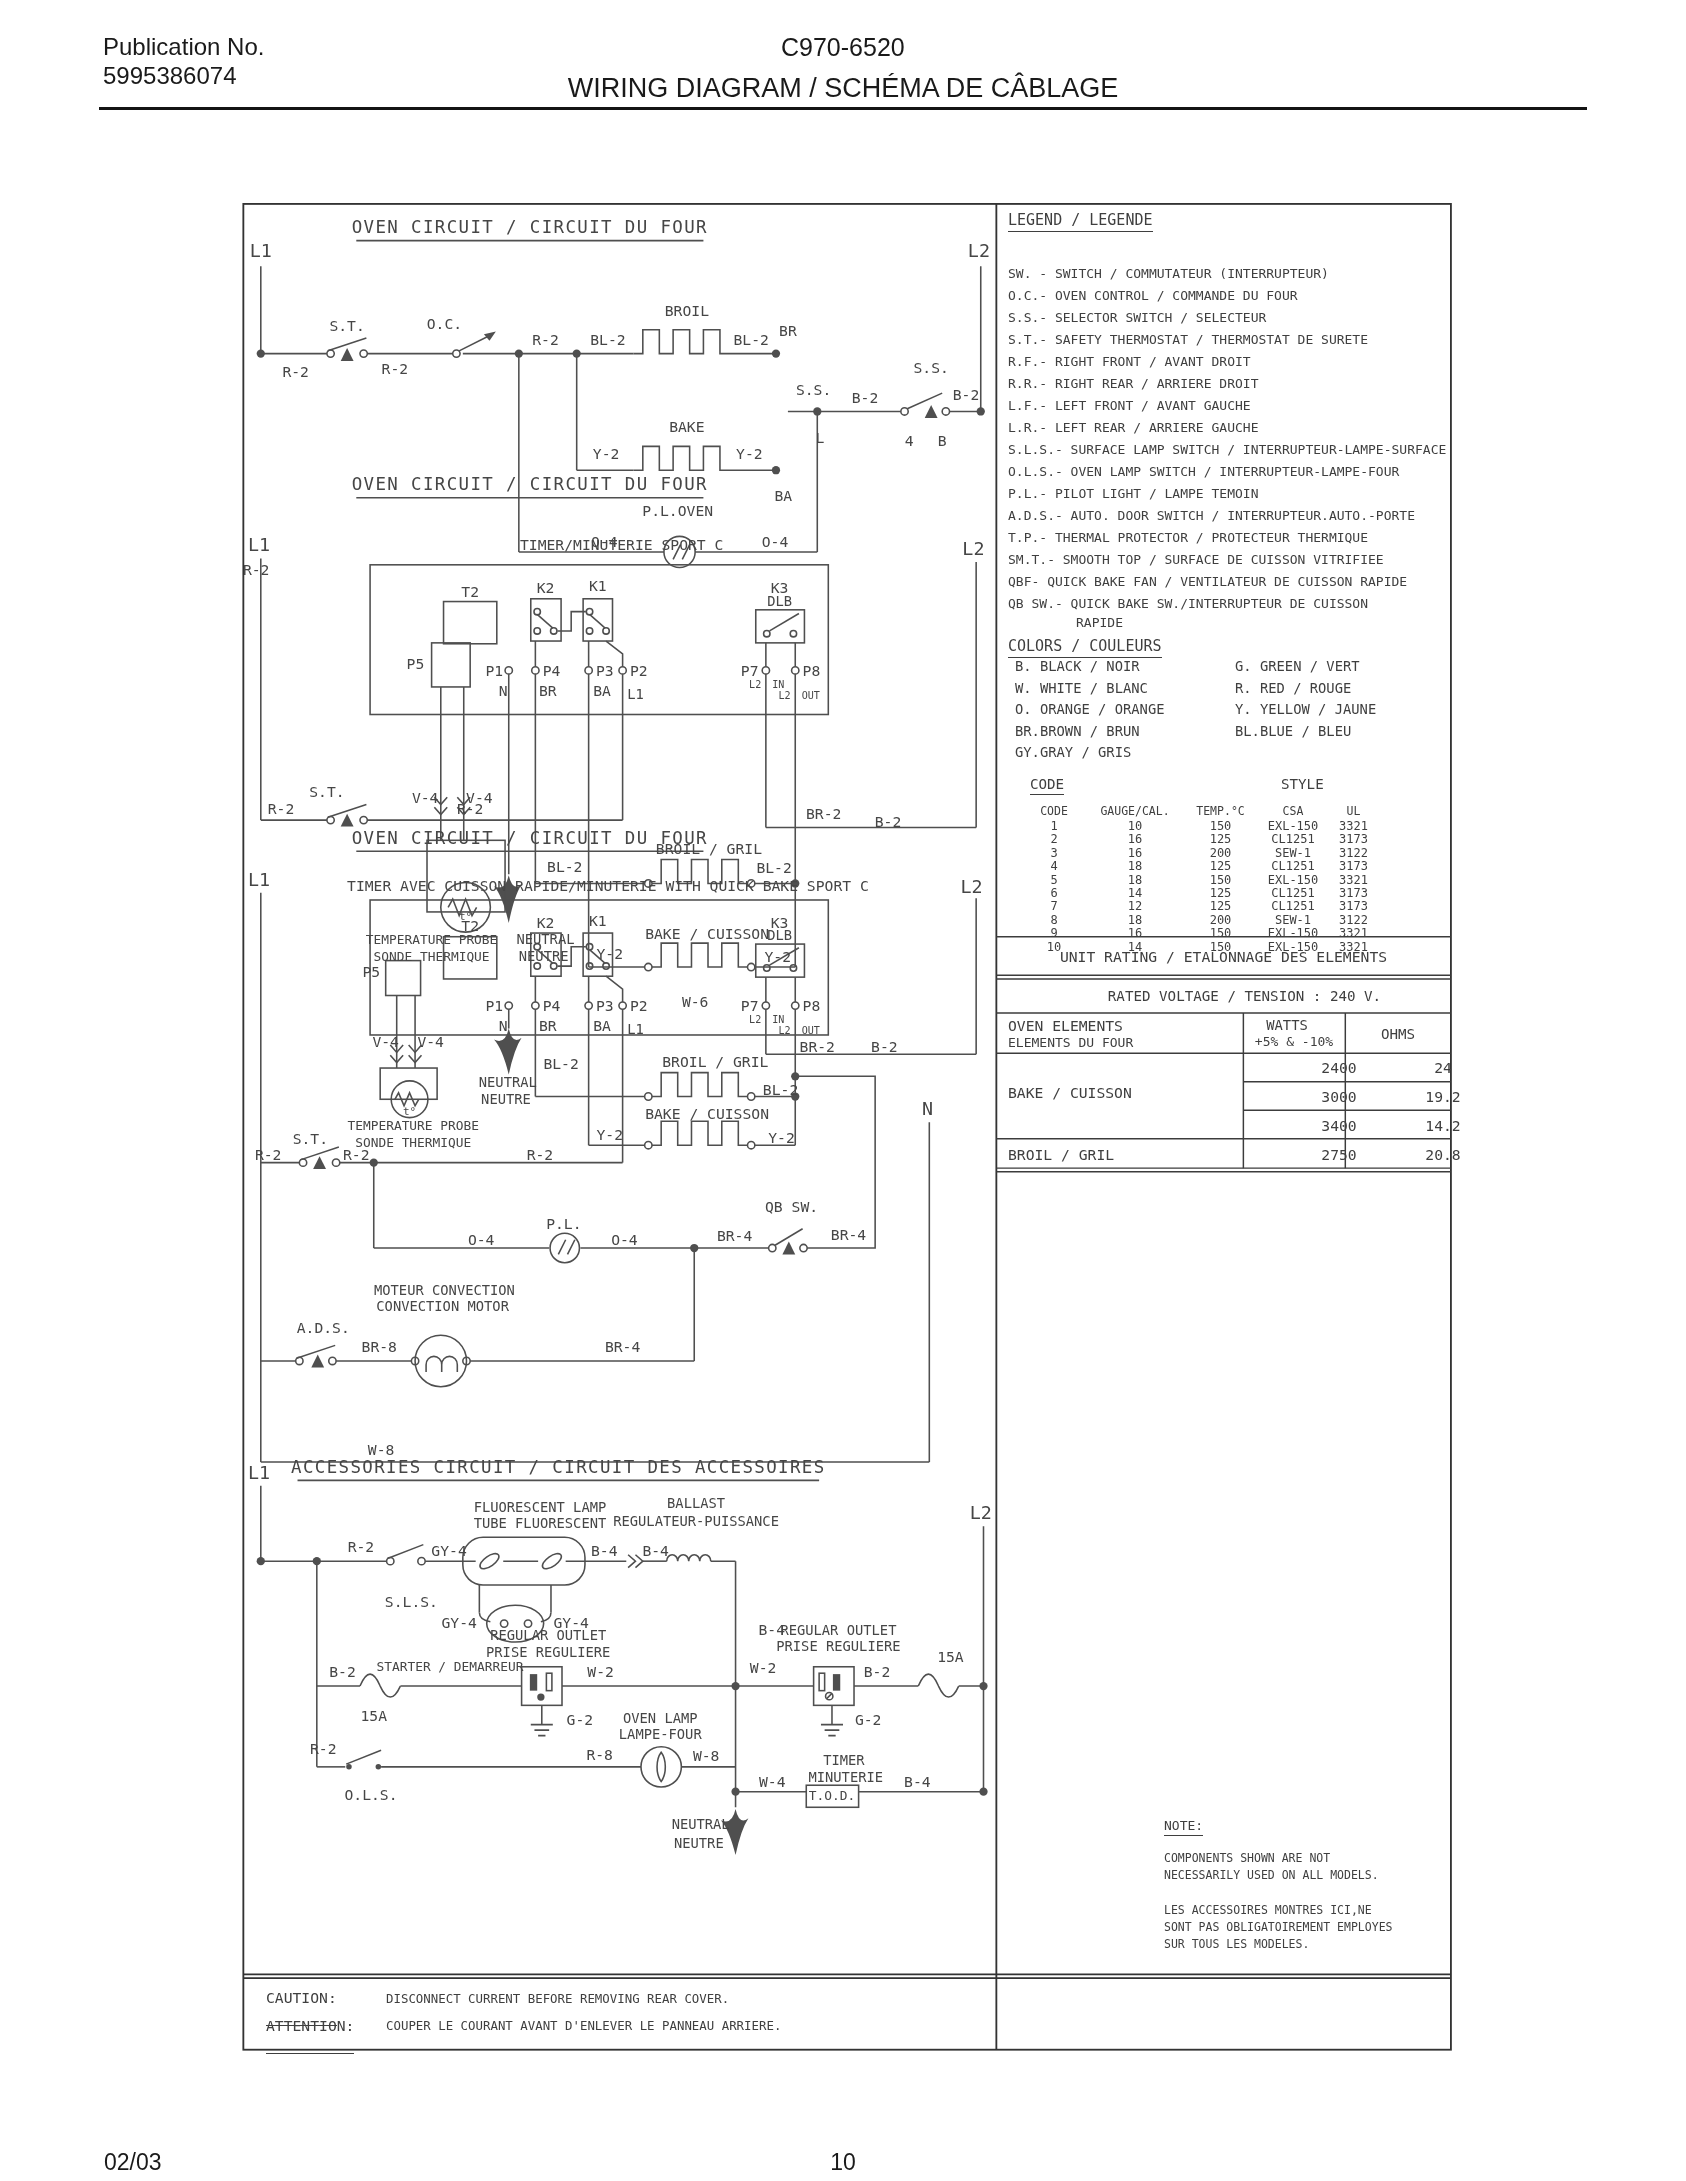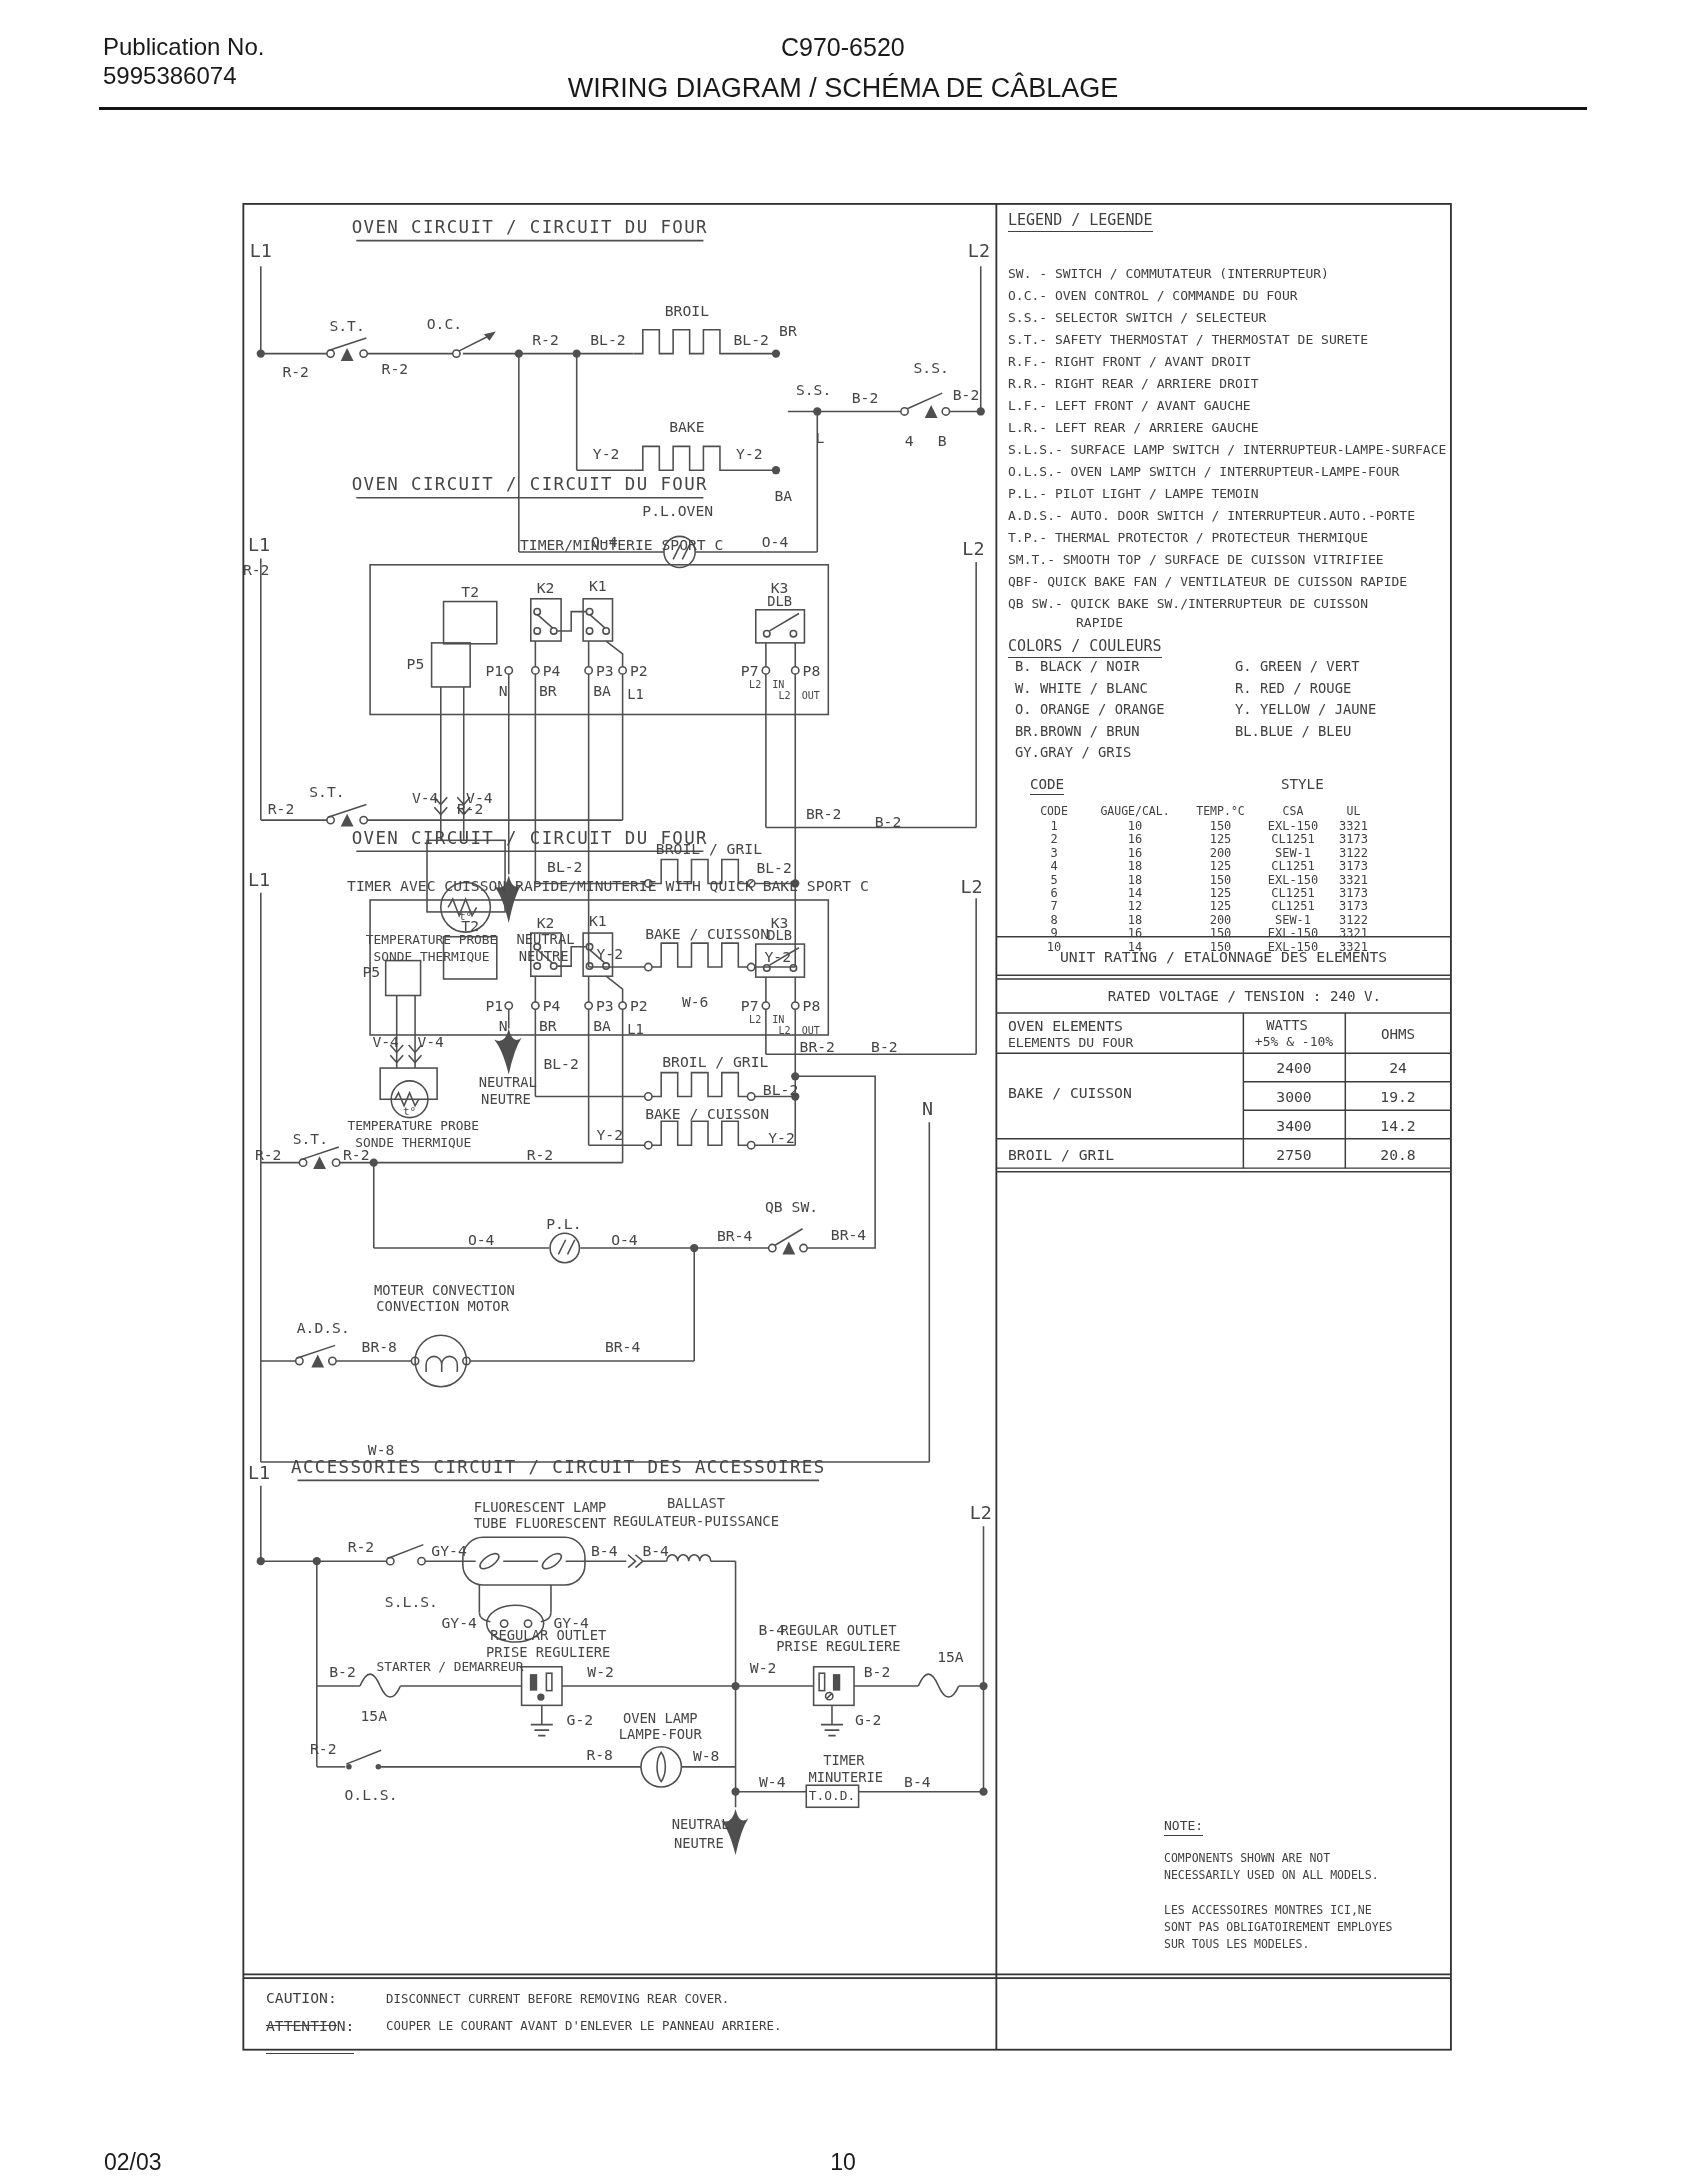--- a/index.html
+++ b/index.html
@@ -573,21 +573,21 @@
 
   <div class="abs" style="left:996px;top:948px;width:455px;text-align:center;font-size:14.7px;">UNIT RATING / ETALONNAGE DES ELEMENTS</div>
   <div class="abs" style="left:996px;top:988px;width:497px;text-align:center;font-size:14.2px;">RATED VOLTAGE / TENSION : 240 V.</div>
   <div class="abs" style="left:1008px;top:1017px;font-size:14.7px;">OVEN ELEMENTS</div>
   <div class="abs" style="left:1008px;top:1035px;font-size:13px;">ELEMENTS DU FOUR</div>
   <div class="abs" style="left:1243px;top:1017px;width:88px;text-align:center;font-size:13.8px;">WATTS</div>
   <div class="abs" style="left:1243px;top:1034px;width:102px;text-align:center;font-size:13px;">+5% &amp; -10%</div>
   <div class="abs" style="left:1345px;top:1026px;width:106px;text-align:center;font-size:14.2px;">OHMS</div>
   <div class="abs" style="left:1008px;top:1084px;font-size:14.7px;">BAKE / CUISSON</div>
   <div class="abs" style="left:1008px;top:1146px;font-size:14.7px;">BROIL / GRIL</div>
-  <div class="abs" id="ur-rows" style="left:1243px;top:1053px;width:208px;">
+  <div class="abs" id="ur-rows" style="left:1243px;top:1053px;width:208px;padding-left:45px;">
       <div class="ur-row">
         <span class="w">2400</span>
         <span class="o">24</span>
       </div>
       <div class="ur-row">
         <span class="w">3000</span>
         <span class="o">19.2</span>
       </div>
       <div class="ur-row">
         <span class="w">3400</span>

